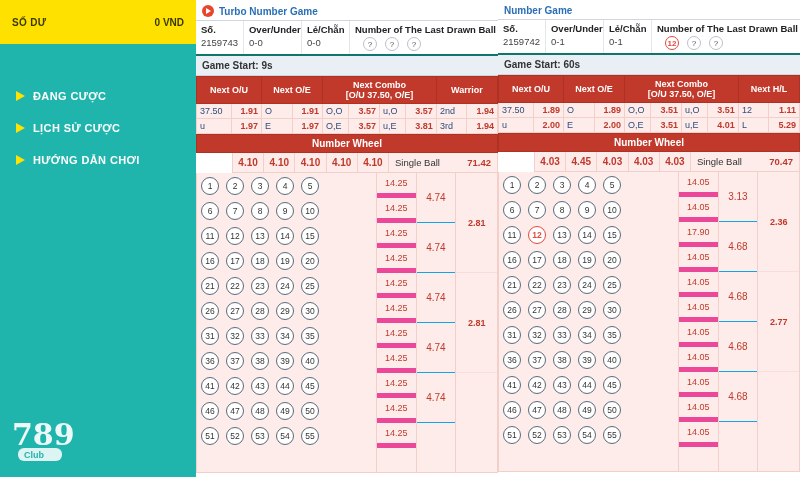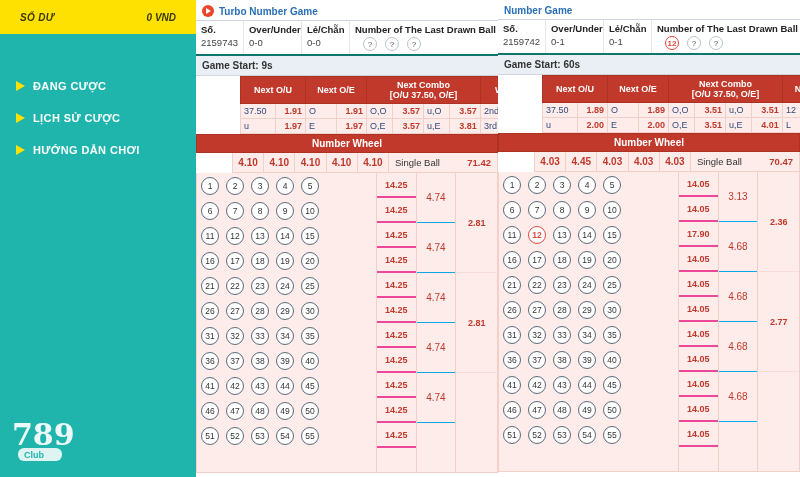--- a/index.html
+++ b/index.html
@@ -9,22 +9,22 @@
     font-family: "Liberation Sans", sans-serif;
     font-size: 10px;
     background: #ffffff;
     overflow: hidden;
   }
   .app { display:flex; width:800px; height:477px; }
 
   
   .sidebar { width:196px; height:477px; background:#1fb5ad; position:relative; flex:0 0 196px; }
   .balance-bar {
-    height:34px; background:#ffe100; display:flex; align-items:center;
-    justify-content:space-between; padding:0 20px; color:#3a3a00; font-size:10px; font-weight:bold;font-style:italic;
+    height:44px; background:#ffe100; display:flex; align-items:center;
+    justify-content:space-between; padding:0 12px; color:#3a3a00; font-size:10px; font-weight:bold;
   }
   .balance-label { letter-spacing:.3px; }
   .balance-value { font-weight:bold; }
   .menu { margin-top:36px; }
   .menu-item {
     display:flex; align-items:center; gap:8px; padding:10px 16px;
     color:#ffffff; font-size:11px; font-weight:bold; letter-spacing:.4px;
   }
   .tri { width:0;height:0;border-left:9px solid #ffe100;border-top:5px solid transparent;border-bottom:5px solid transparent; }
   .logo { position:absolute; left:10px; bottom:8px; width:82px; height:54px; }
@@ -54,21 +54,21 @@
     font-size:8px;color:#555;display:flex;align-items:center;justify-content:center;
   }
   .ball.marked { border:1.5px solid #e04a3f; color:#e04a3f; font-weight:bold; }
 
   .game-start {
     background:#e9eff4; font-weight:bold; color:#333; font-size:10px; padding:4px 6px;
     border-bottom:1px solid #cfd6dd;
   }
 
   
-  .odds { width:100%; border-collapse:collapse; table-layout:fixed;margin-left:44px; }
+  .odds { width:100%; border-collapse:collapse; table-layout:fixed; }
   .odds th {
     background:#c0392b; color:#fff; font-size:9px; font-weight:bold; padding:3px 2px;
     border:1px solid #ad3224; text-align:center;
   }
   .odds td {
     background:#fdecea; font-size:9px; padding:2px 3px; border:1px solid #f3cfc9; color:#c0392b;
     text-align:center; height:13px;
   }
   .odds td.num { color:#c0392b; font-weight:bold; text-align:right; }
   .odds td.lbl-left { color:#2f4b7c; text-align:left; }
@@ -88,21 +88,21 @@
   .num-grid { width:180px; padding:4px 0 0 4px; }
   .num-row { display:flex; gap:7px; margin-bottom:7px; }
   .nball {
     width:18px;height:18px;border-radius:50%;border:1.5px solid #5a6b7a;background:#fff;
     font-size:8.5px;color:#333;display:flex;align-items:center;justify-content:center;
   }
   .nball.hl { border-color:#e04a3f; color:#e04a3f; font-weight:bold; }
   .col-odds { width:40px; border-left:1px solid #f3cfc9; }
   .col-odds .co {
     height:25px; display:flex; align-items:center; justify-content:center;
-    color:#c0392b; font-size:9px; font-weight:bold; border-bottom:2px solid #ec4899;
+    color:#c0392b; font-size:9px; font-weight:normal; border-bottom:5px solid #ec4899;
   }
   .col-pair { width:40px; border-left:1px solid #f3cfc9; }
   .col-pair .cp {
     height:50px; display:flex; align-items:center; justify-content:center;
     color:#c0392b; font-size:10px; font-weight:normal; border-bottom:1px solid #0ea5e9;
   }
   .col-quad { width:42px; border-left:1px solid #f3cfc9; }
   .col-quad .cq {
     height:100px; display:flex; align-items:center; justify-content:center;
     color:#c0392b; font-size:9px; font-weight:bold; border-bottom:1px solid #f7dedb;

